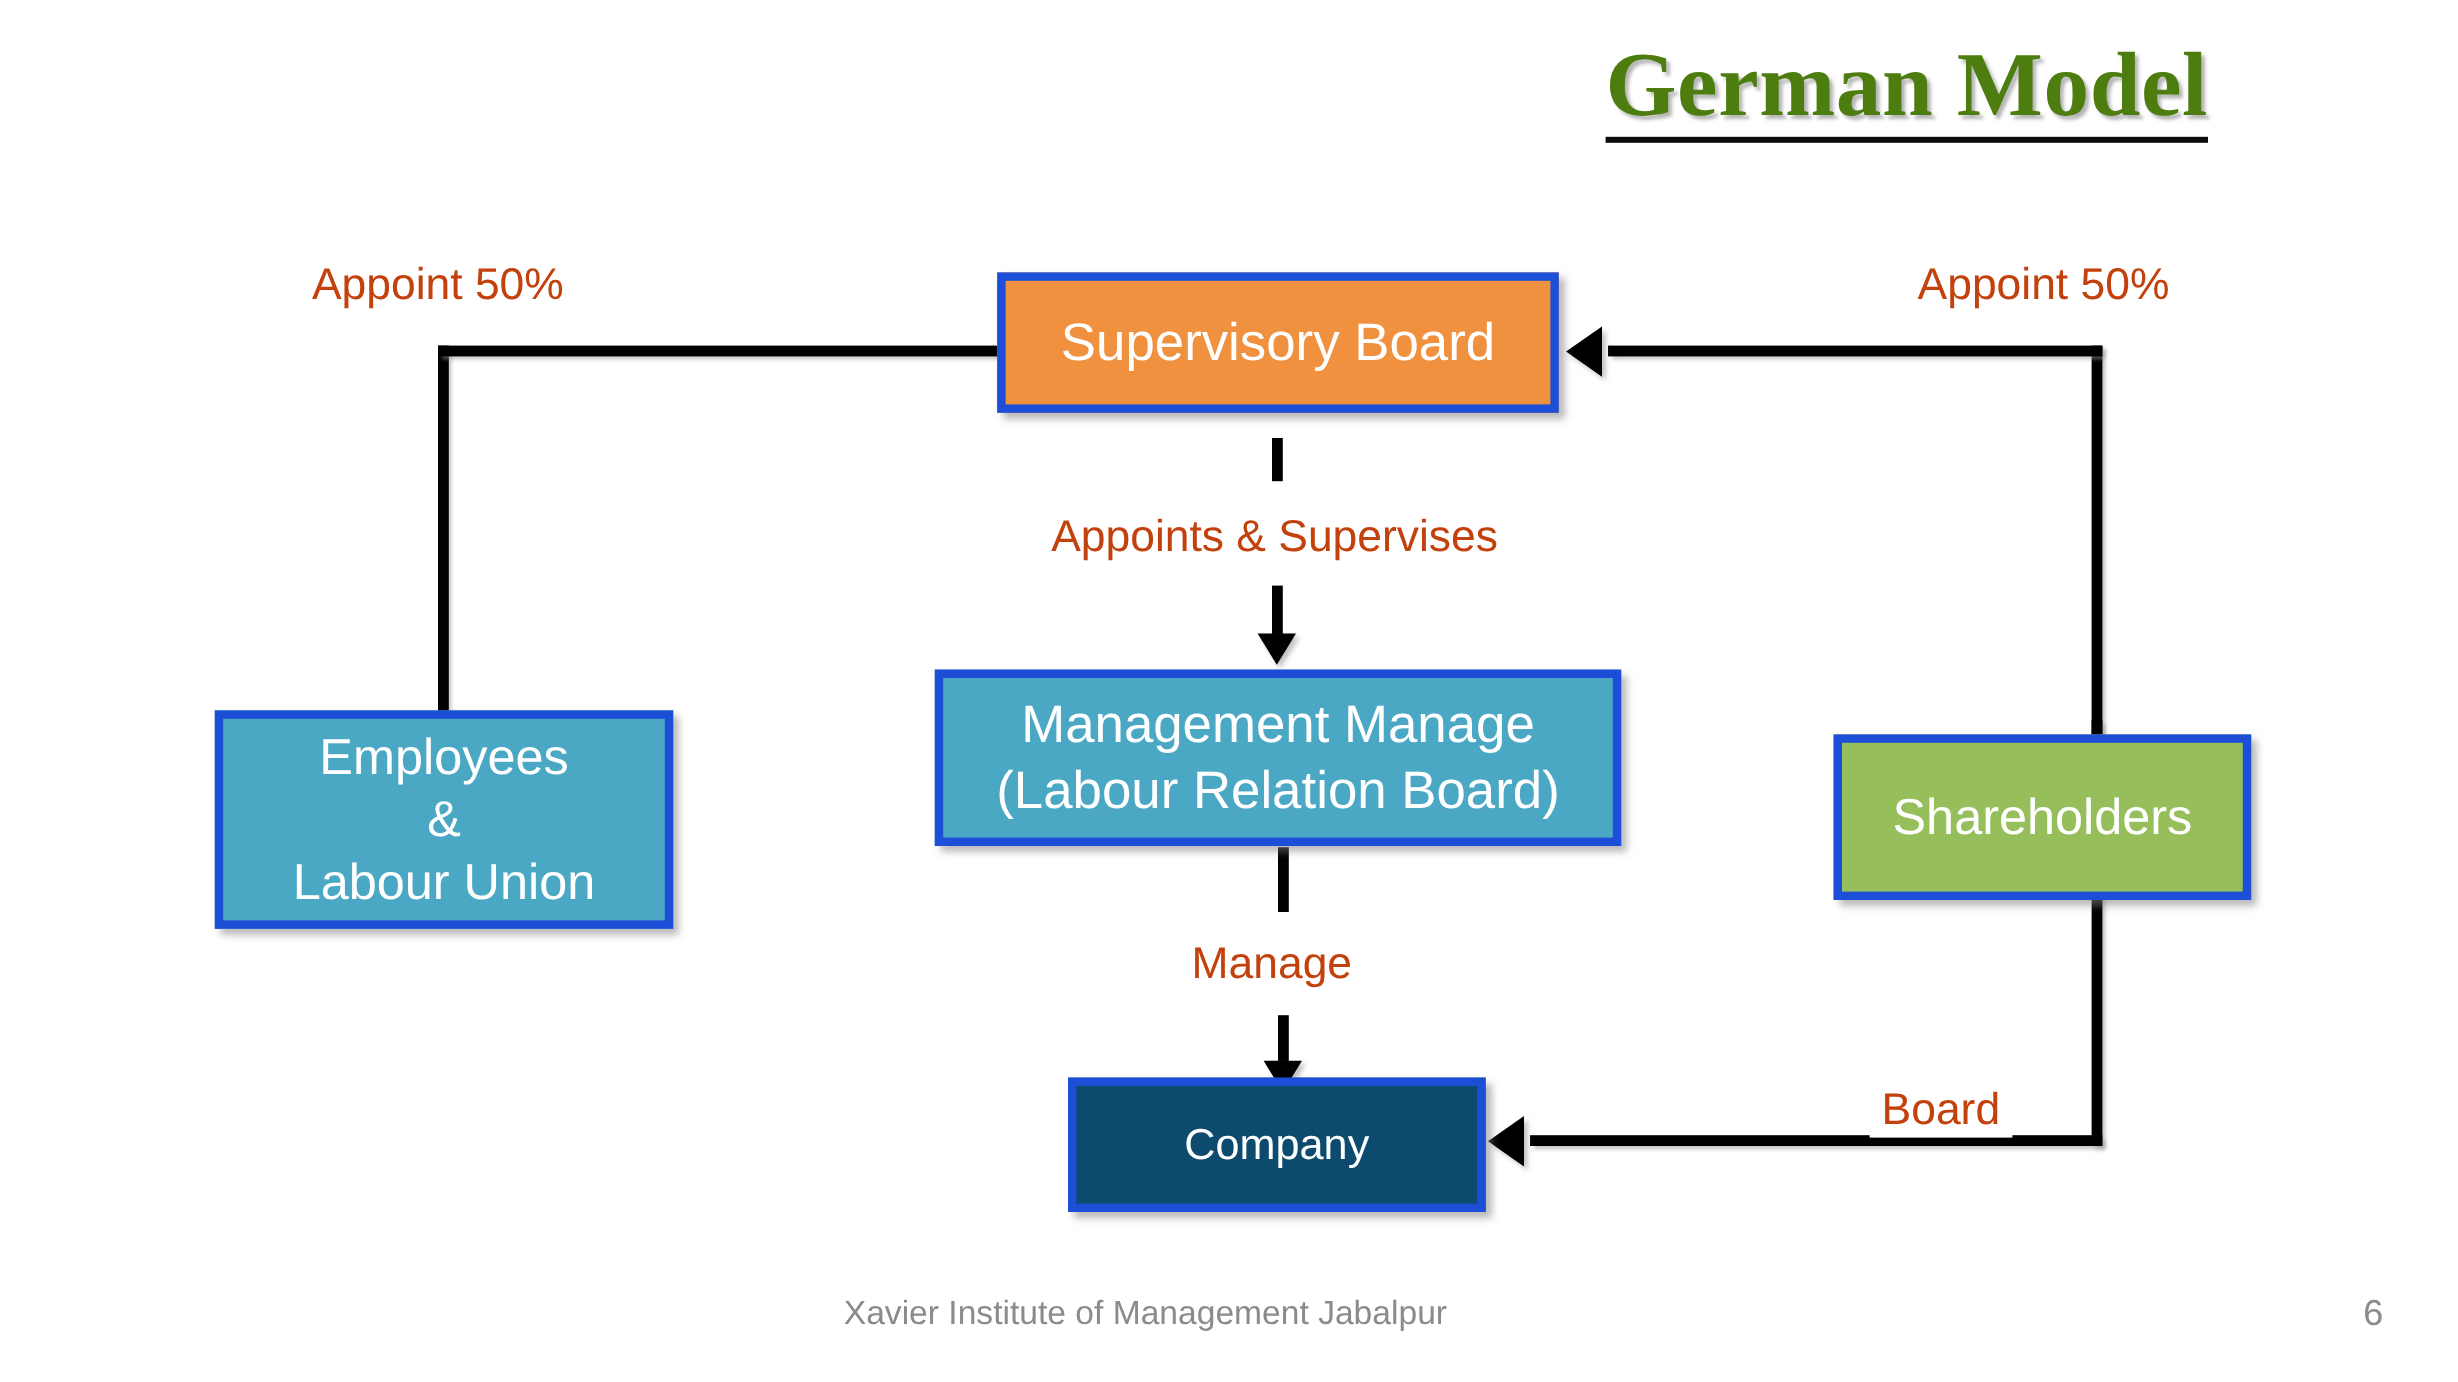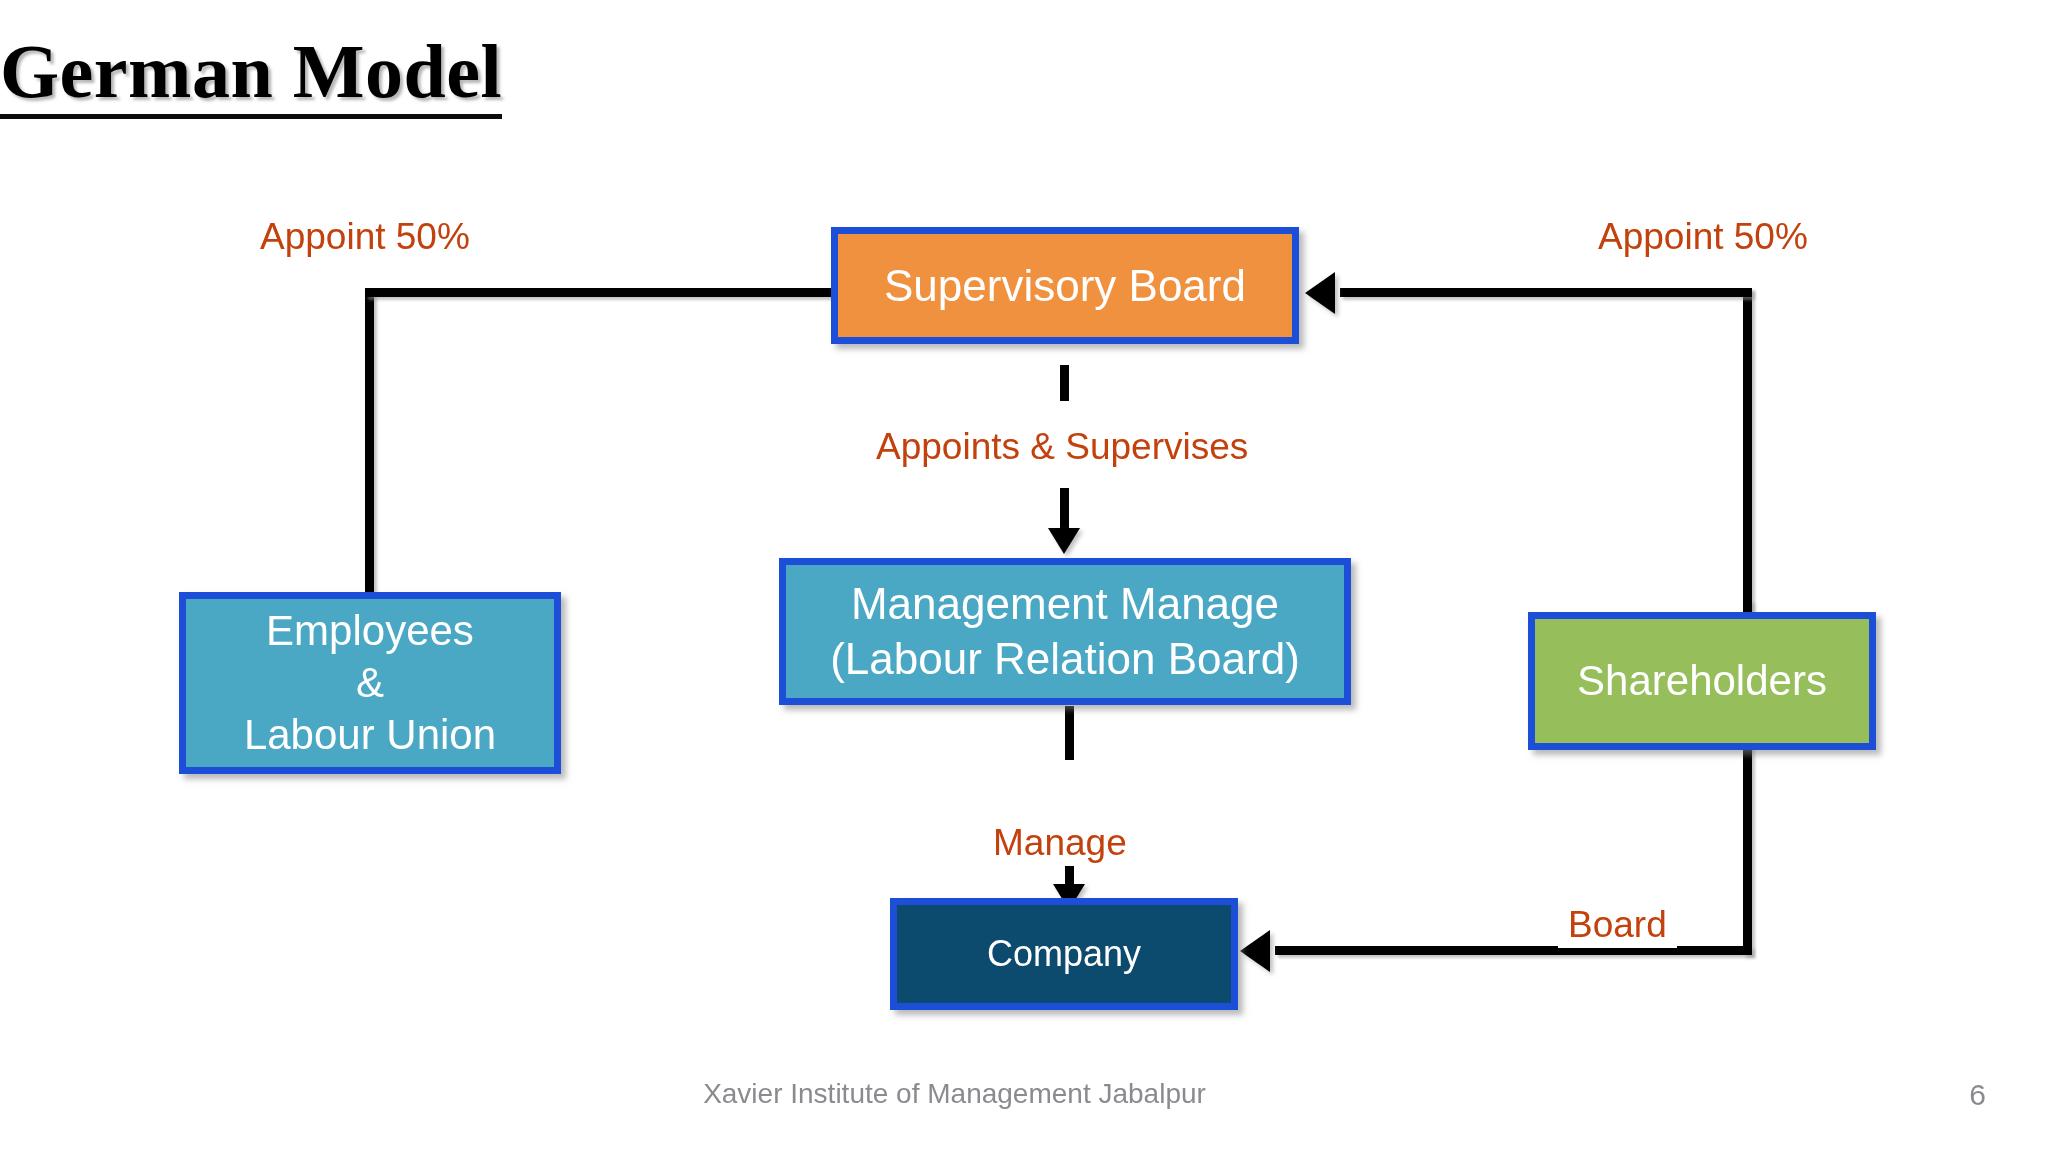--- a/index.html
+++ b/index.html
@@ -17,26 +17,26 @@
     background: #ffffff;
     overflow: hidden;
   }
 
   
   .slide-title {
     position: absolute;
     left: 0;
     top: 32px;
     width: 1840px;
-    text-align: left;
+    text-align: right;
     font-family: "Liberation Serif", "DejaVu Serif", serif;
     font-weight: bold;
     font-size: 76px;
     line-height: 1.05;
-    color: #000000;
+    color: #4d7c0f;
     letter-spacing: 0.5px;
     text-shadow: 3px 3px 3px rgba(120,120,120,0.55);
   }
   .slide-title .tl-inner {
     display: inline-block;
     border-bottom: 5px solid #0b0b0b;
     padding-bottom: 2px;
   }
 
   
@@ -123,21 +123,21 @@
     font-family: "Liberation Sans", sans-serif;
     font-size: 37px;
     white-space: nowrap;
     z-index: 8;
     background: #ffffff;
     padding: 2px 10px;
   }
   #label-appoint-left  { left: 250px;  top: 214px; }
   #label-appoint-right { left: 1588px; top: 214px; }
   #label-appoints-supervises { left: 866px; top: 424px; text-align: center; }
-  #label-manage { left: 983px; top: 780px; margin-top: 40px; }
+  #label-manage { left: 983px; top: 780px; }
   #label-owns   { left: 1558px; top: 902px; }
 
   
   .footer-text {
     position: absolute;
     left: 0; top: 1078px; width: 1909px;
     text-align: center;
     color: #8b8b8f;
     font-size: 28px;
     font-family: "Liberation Sans", sans-serif;

